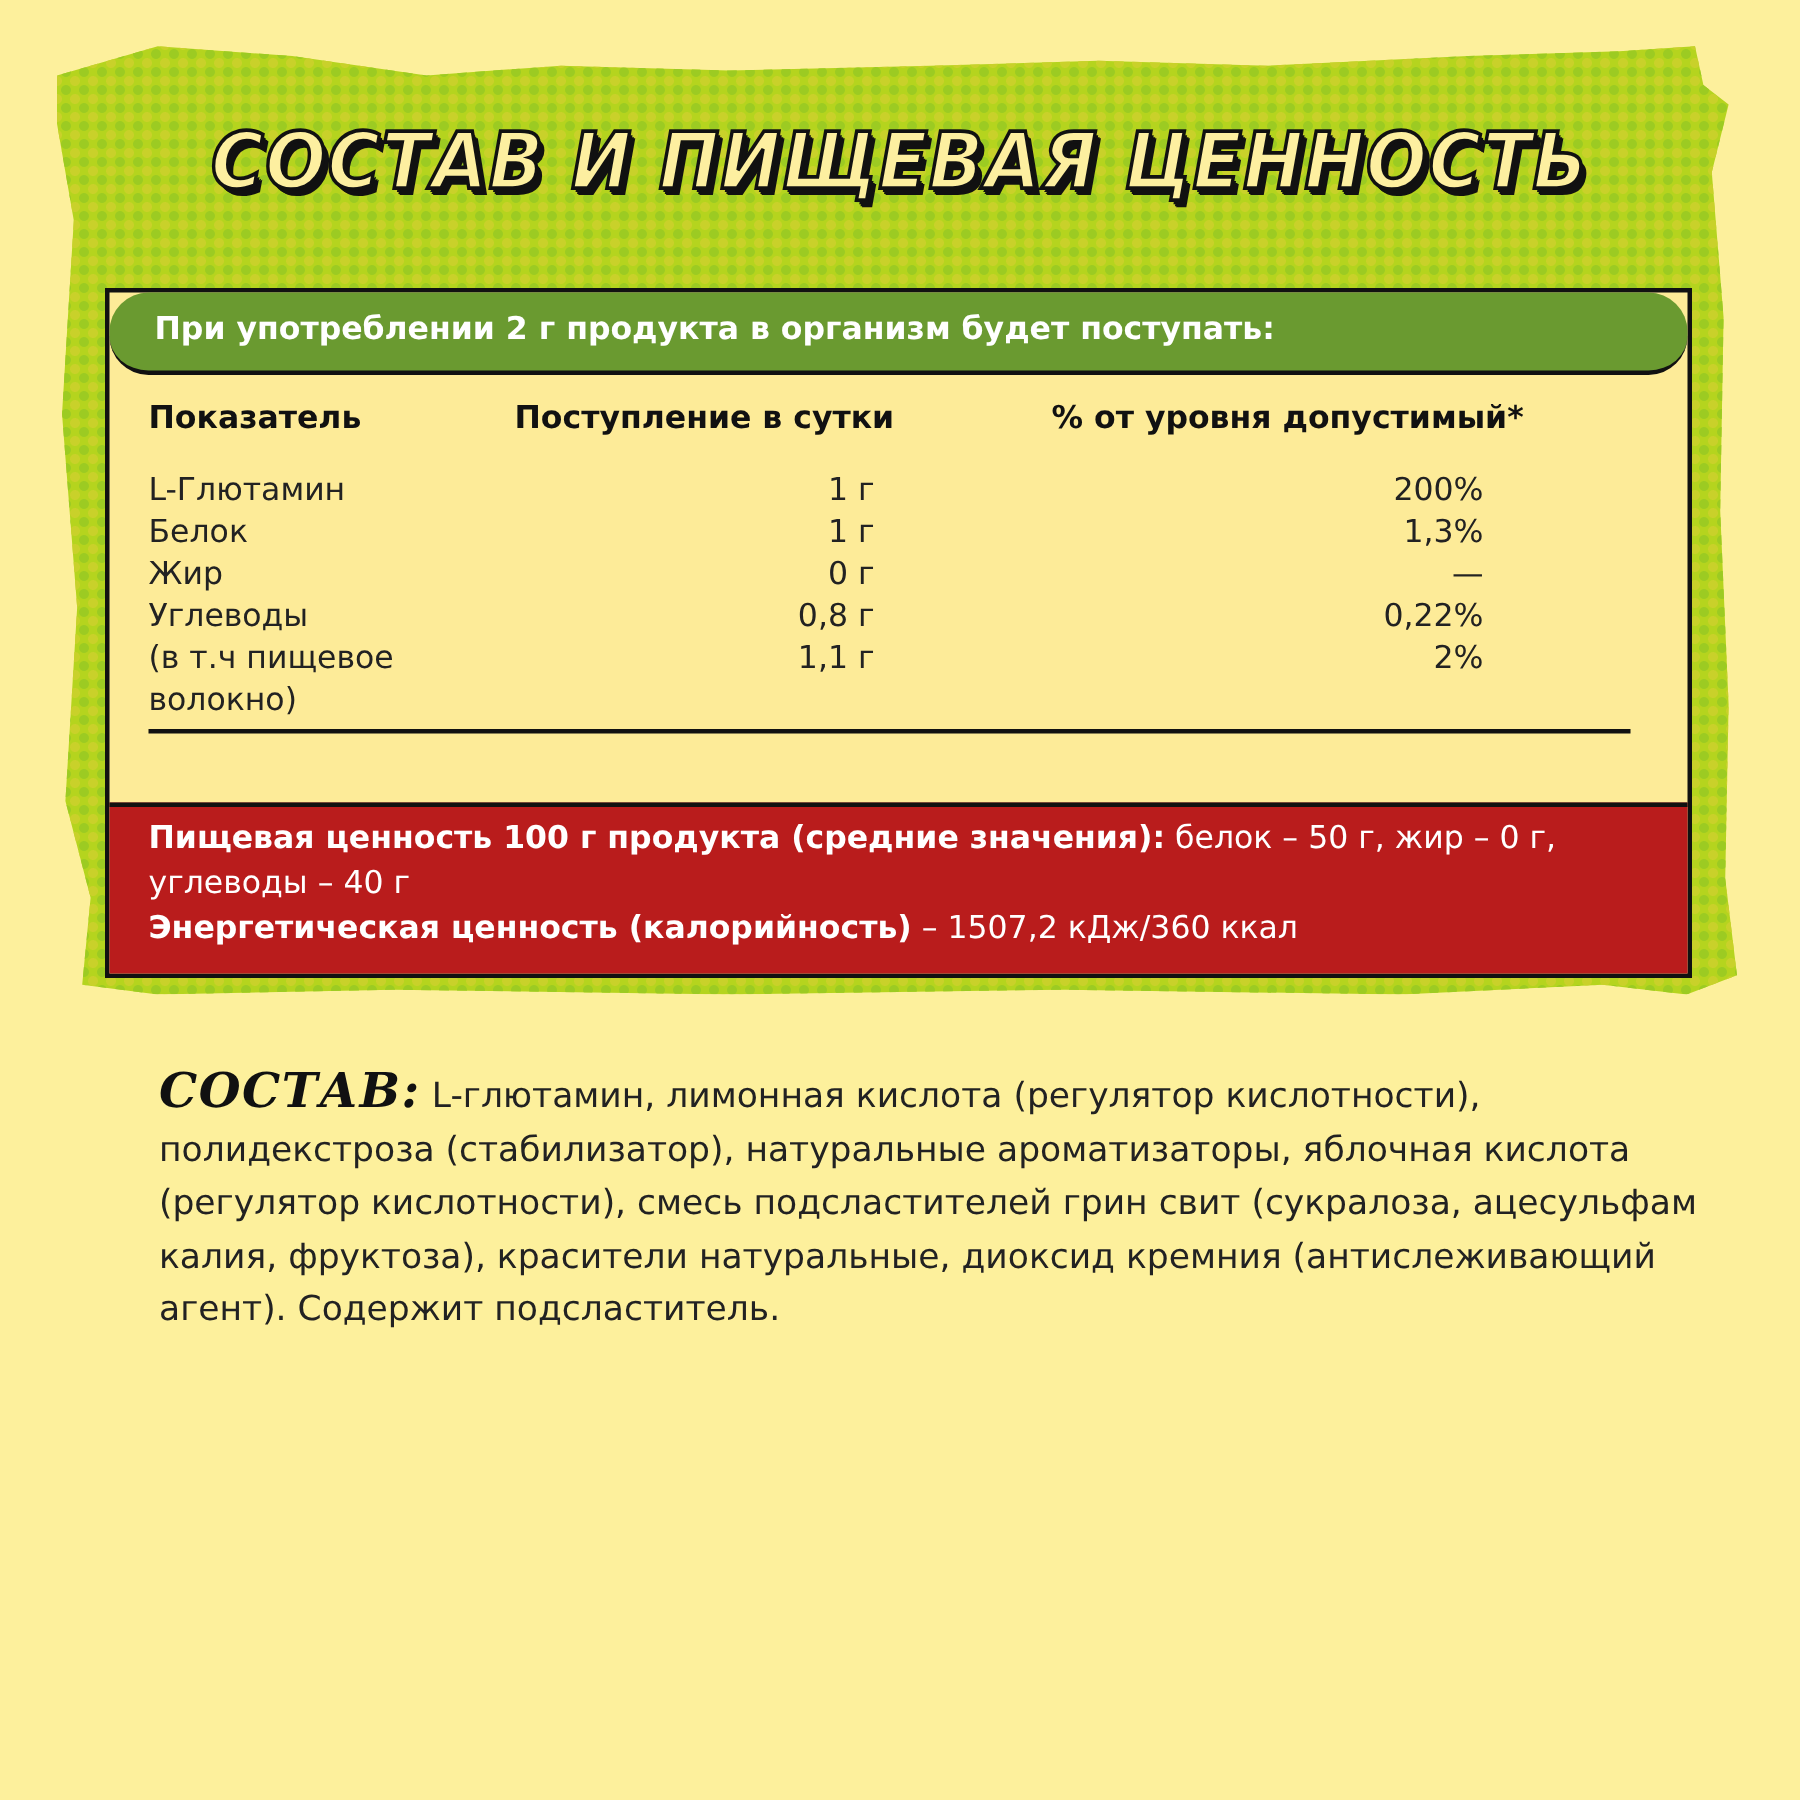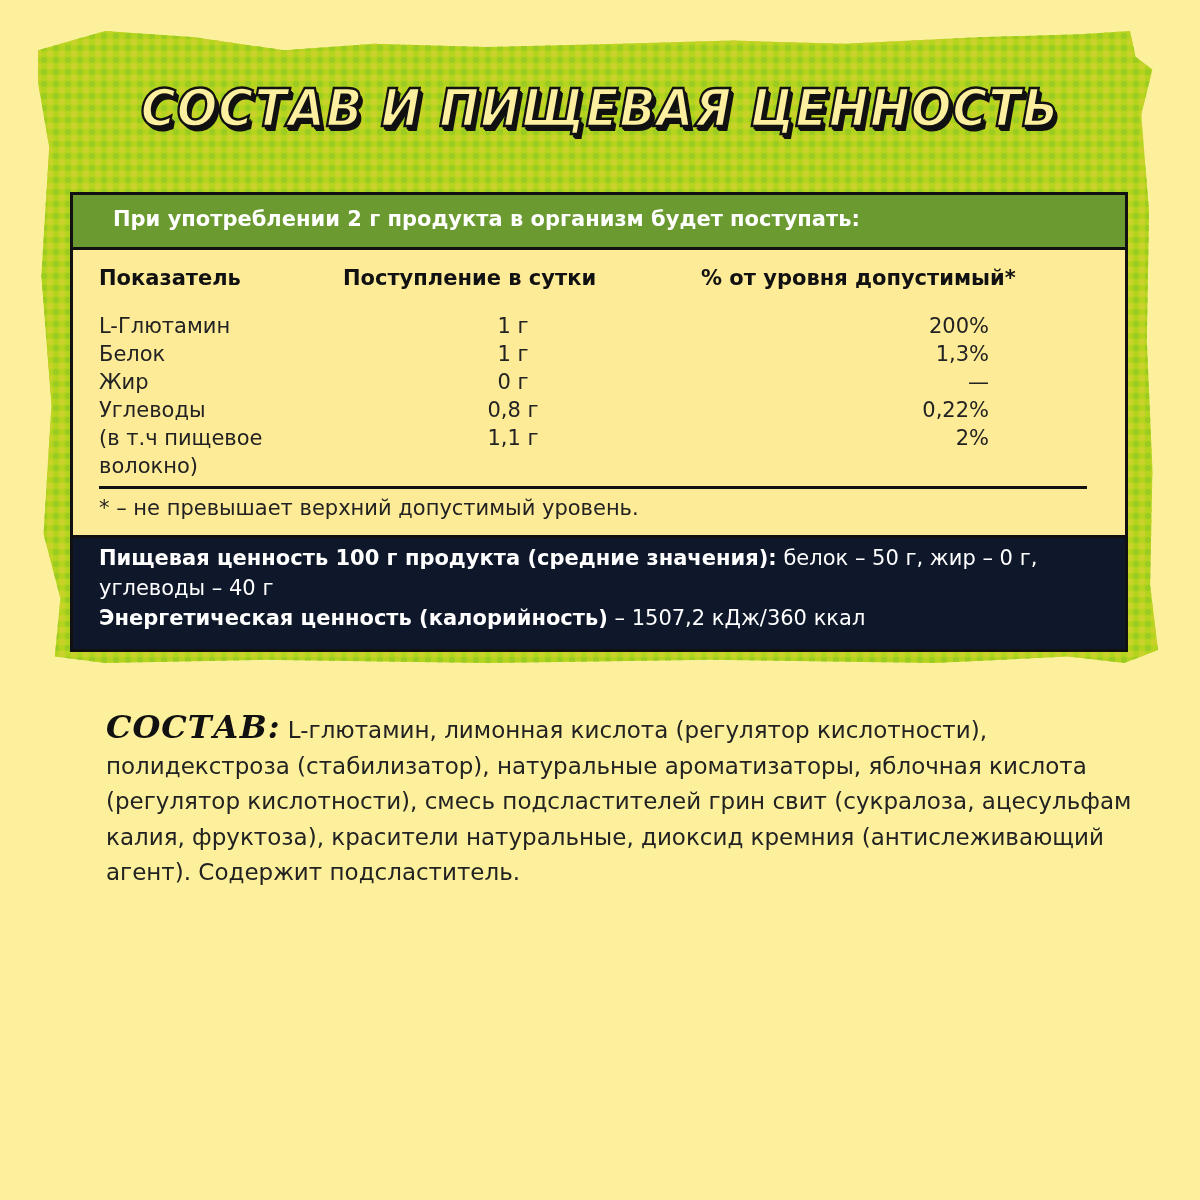--- a/index.html
+++ b/index.html
@@ -28,33 +28,33 @@
     text-shadow: 4px 5px 0 #111, 3px 4px 0 #111, 2px 3px 0 #111;
     transform:scaleX(0.92);
   }
   .box {
     position:absolute; left:70px; top:192px; width:1058px; height:460px;
     border:3px solid #111; box-sizing:border-box; background:#FDEB98;
   }
   .box-head {
     height:55px; background:#6A9A30; border-bottom:3px solid #111;
     color:#fff; font-weight:bold; font-size:21px;
-    padding:12px 0 0 40px; box-sizing:border-box;
+    padding:12px 0 0 30px; box-sizing:border-box;border-radius:26px;
   }
   .cols { position:relative; height:280px; }
   .col-h { position:absolute; top:16px; font-weight:bold; font-size:21px; color:#111; }
   .row { position:absolute; font-size:21px; color:#222; line-height:28px; }
   .r-name { left:26px; width:230px; }
-  .r-amt  { left:370px; width:140px; text-align:center; }
+  .r-amt  { left:370px; width:140px; text-align:right; }
   .r-pct  { left:776px; width:140px; text-align:right; }
   .divider { position:absolute; left:26px; width:988px; top:236px; height:3px; background:#111; }
   .foot-note { position:absolute; left:26px; top:246px; font-size:21px; color:#222; }
   .box-foot {
     position:absolute; left:0; bottom:0; width:100%; height:114px;
-    background:#0f172a; border-top:3px solid #111; box-sizing:border-box;
+    background:#b91c1c; border-top:3px solid #111; box-sizing:border-box;
     color:#fff; font-size:21px; line-height:30px; padding:5px 26px 0 26px;
   }
   .box-foot b { font-weight:bold; }
   .comp {
     position:absolute; left:70px; top:710px; width:1070px;
     font-size:23px; line-height:35.5px; color:#222;margin-left:36px;
   }
   .comp-label {
     font-family:"DejaVu Serif", serif; font-style:italic; font-weight:bold;
     font-size:32px; color:#111; letter-spacing:1px;
@@ -88,21 +88,20 @@
 
     <div class="row r-name" style="top:146px">Углеводы</div>
     <div class="row r-amt" style="top:146px">0,8 г</div>
     <div class="row r-pct" style="top:146px">0,22%</div>
 
     <div class="row r-name" style="top:174px">(в т.ч пищевое волокно)</div>
     <div class="row r-amt" style="top:174px">1,1 г</div>
     <div class="row r-pct" style="top:174px">2%</div>
 
     <div class="divider"></div>
-    <div class="foot-note">* – не превышает верхний допустимый уровень.</div>
   </div>
   <div class="box-foot">
     <b>Пищевая ценность 100 г продукта (средние значения):</b><span> белок – 50 г, жир – 0 г, углеводы – 40 г</span><br>
     <b>Энергетическая ценность (калорийность)</b><span> – 1507,2 кДж/360 ккал</span>
   </div>
 </div>
 
 <div class="comp">
   <span class="comp-label">СОСТАВ:</span>
   <span>L-глютамин, лимонная кислота (регулятор кислотности), полидекстроза (стабилизатор), натуральные ароматизаторы, яблочная кислота (регулятор кислотности), смесь подсластителей грин свит (сукралоза, ацесульфам калия, фруктоза), красители натуральные, диоксид кремния (антислеживающий агент). Содержит подсластитель.</span>

